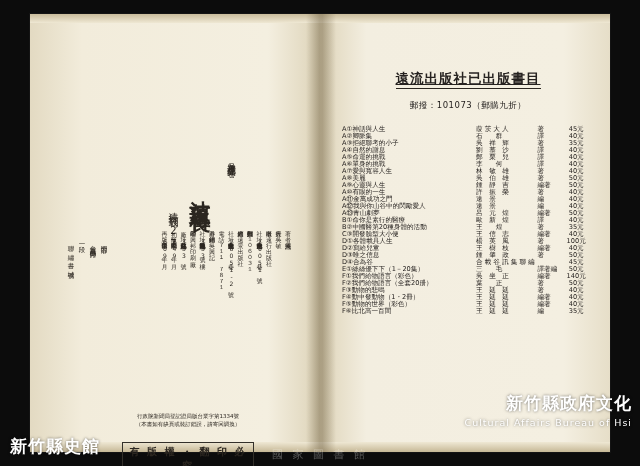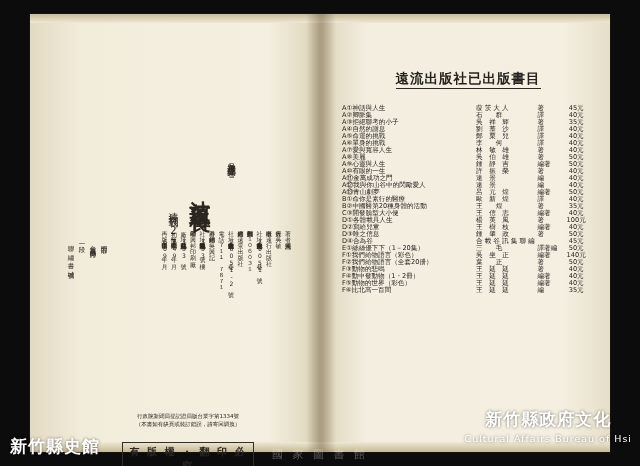--- a/index.html
+++ b/index.html
@@ -105,20 +105,21 @@
     position: absolute;
     left: 312px; top: 26px; width: 252px; height: 390px;
     color: #262220;
   }
   .catalog-title {
     text-align: center;
     font-size: 13.5px; font-weight: bold;
     letter-spacing: 1px;
     margin-top: 30px;
     padding-bottom: 3px;
+    text-decoration: underline;
   }
   .catalog-title .underline {
     border-bottom: 1.4px solid #2b2620;
     padding-bottom: 2px;
   }
   .contact {
     text-align: center;
     font-size: 8.5px;
     margin-top: 16px;
     letter-spacing: .5px;
@@ -150,21 +151,21 @@
   
   .wm-left, .wm-right {
     position: absolute;
     color: #ffffff;
     font-weight: bold;
     letter-spacing: 1px;
     text-shadow: 0 0 3px rgba(0,0,0,.55);
     pointer-events: none;
   }
   .wm-left { left: 10px; bottom: 8px; font-size: 17px; }
-  .wm-right { right: 8px; bottom: 22px; font-size: 17px; text-align: center;}
+  .wm-right { right: 8px; bottom: 38px; font-size: 17px; text-align: right;}
   .wm-right .wm-sub { font-size: 9.5px; font-weight: normal; display:block; margin-top: 2px;}
   .wm-center {
     position:absolute; left: 50%; bottom: 4px; transform: translateX(-50%);
     color: rgba(255,255,255,.30); font-size: 11px; letter-spacing: 3px;
     pointer-events:none;
   }
 </style>
 </head>
 <body>
 
@@ -211,20 +212,21 @@
           <div>（本書如有缺頁或裝訂錯誤，請寄回調換）</div>
         </div>
 
       <div class="copyright-box">有 版 權 ・ 翻 印 必 究</div>
     </div>
 
     <div class="right-content">
       <div class="catalog-title">
         <span class="underline">遠流出版社已出版書目</span>
       </div>
+      <div class="postal">郵撥：101073（郵購九折）</div>
 
       <table class="booklist">
         <tbody>
             <tr>
               <td class="c-title">A①神話與人生</td>
               <td class="c-author">葭 茨 大 人</td>
               <td class="c-role">著</td>
               <td class="c-price">45元</td>
             </tr>
             <tr>

